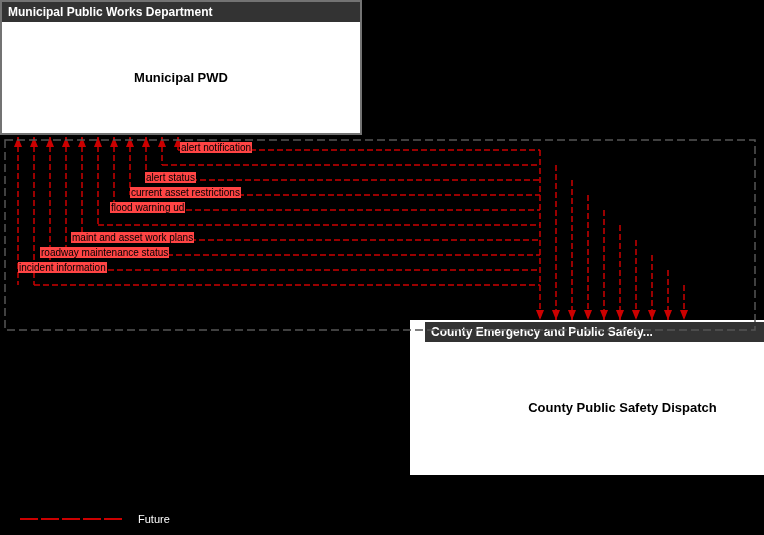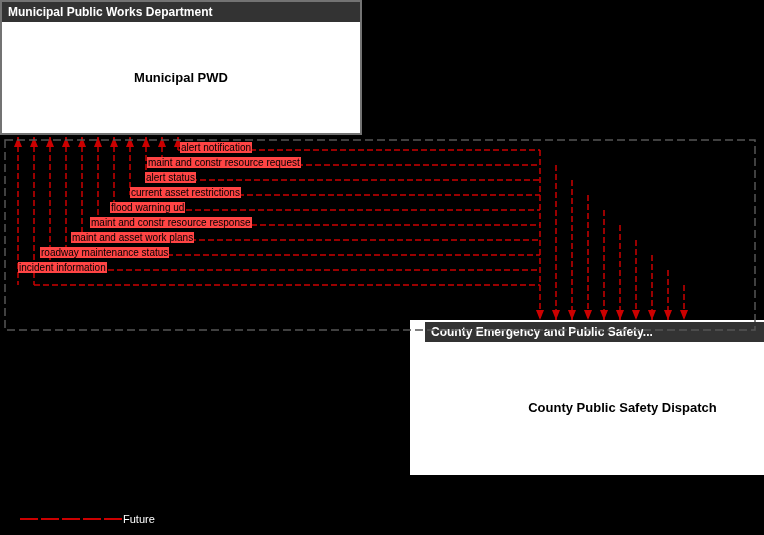--- a/index.html
+++ b/index.html
@@ -109,21 +109,21 @@
       color: #000;
     }
 
     
     .legend {
       position: absolute;
       bottom: 10px;
       left: 20px;
       display: flex;
       align-items: center;
-      gap: 1px;
+      gap: 16px;
     }
 
     .legend-dashes {
       display: flex;
       gap: 3px;
     }
 
     .legend-dash {
       width: 18px;
       height: 2px;
@@ -228,25 +228,23 @@
     <polygon points="620,320 616,310 624,310" fill="#cc0000"></polygon>
     <polygon points="636,320 632,310 640,310" fill="#cc0000"></polygon>
     <polygon points="652,320 648,310 656,310" fill="#cc0000"></polygon>
     <polygon points="668,320 664,310 672,310" fill="#cc0000"></polygon>
     <polygon points="684,320 680,310 688,310" fill="#cc0000"></polygon>
 
     <rect x="5" y="140" width="750" height="190" fill="none" stroke="#555" stroke-width="1.5" stroke-dasharray="8,4"></rect>
   </svg>
 
   <div class="label label-red" style="left:180px; top:142px;">alert notification</div>
-  <div class="label label-red" style="left:147px; top:157px;">maint and constr resource request</div>
   <div class="label label-red" style="left:145px; top:172px;">alert status</div>
   <div class="label label-red" style="left:130px; top:187px;">current asset restrictions</div>
   <div class="label label-red" style="left:110px; top:202px;">flood warning  ud</div>
-  <div class="label label-red" style="left:90px; top:217px;">maint and constr resource response</div>
   <div class="label label-red" style="left:71px; top:232px;">maint and asset work plans</div>
   <div class="label label-red" style="left:40px; top:247px;">roadway maintenance status</div>
   <div class="label label-red" style="left:18px; top:262px;">incident information</div>
 
   <div class="legend">
     <div class="legend-dashes">
       <div class="legend-dash"></div>
       <div class="legend-dash"></div>
       <div class="legend-dash"></div>
       <div class="legend-dash"></div>

